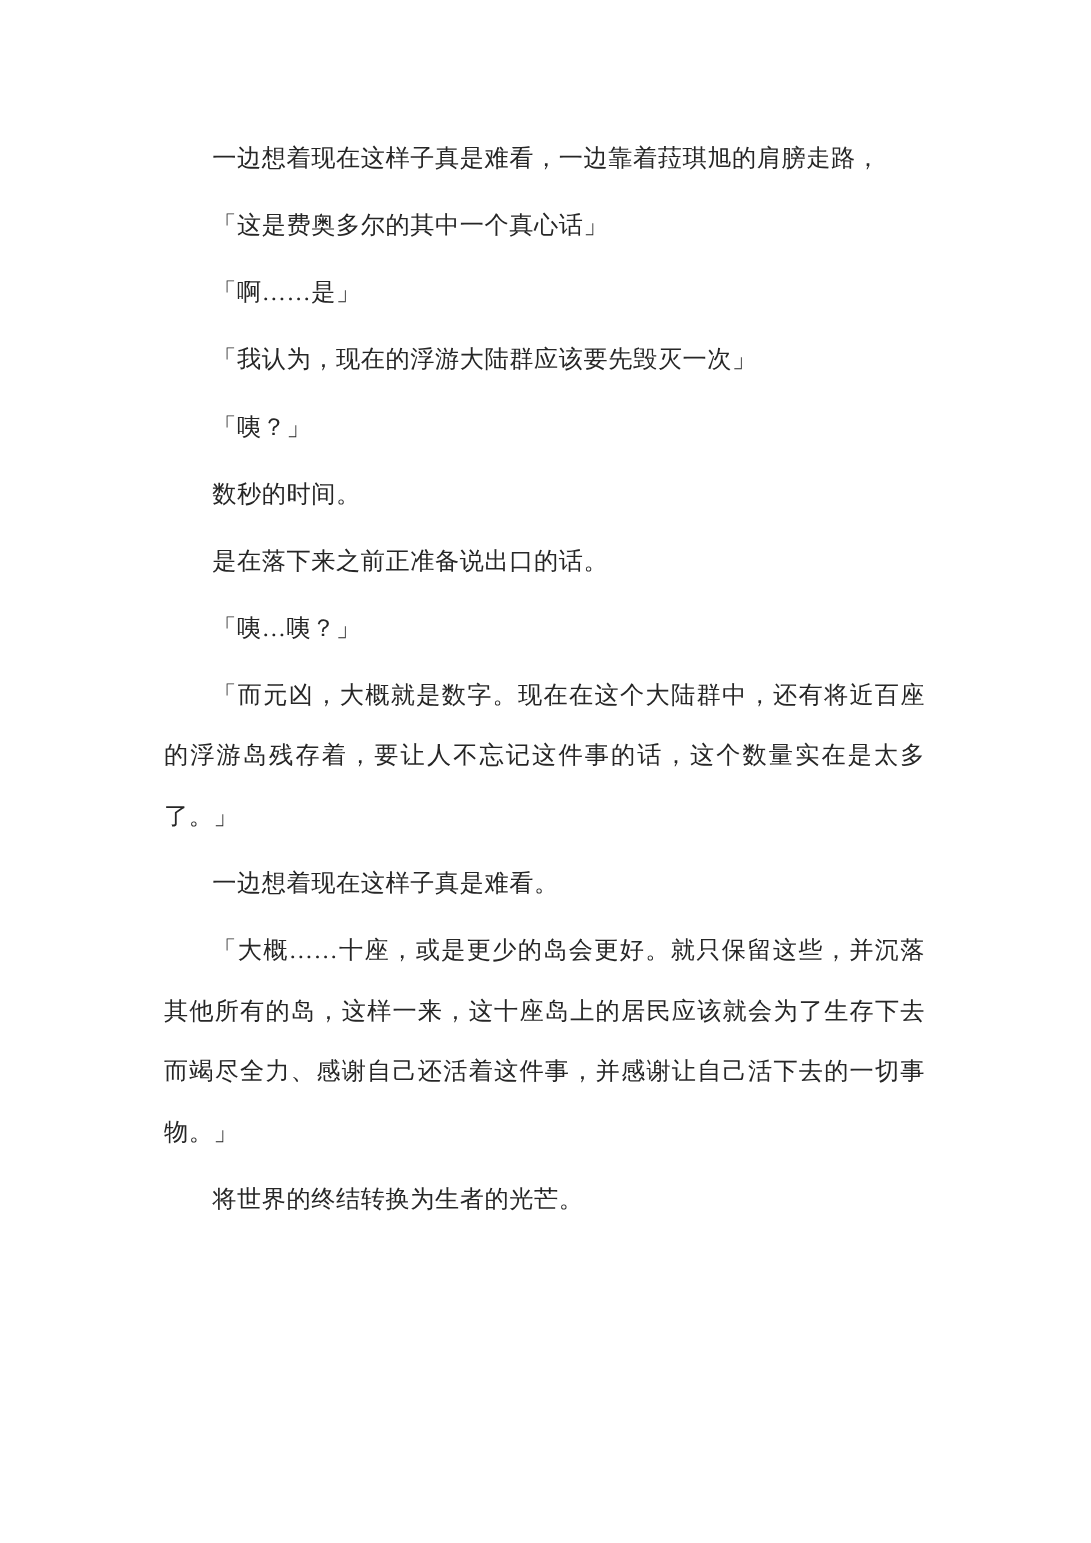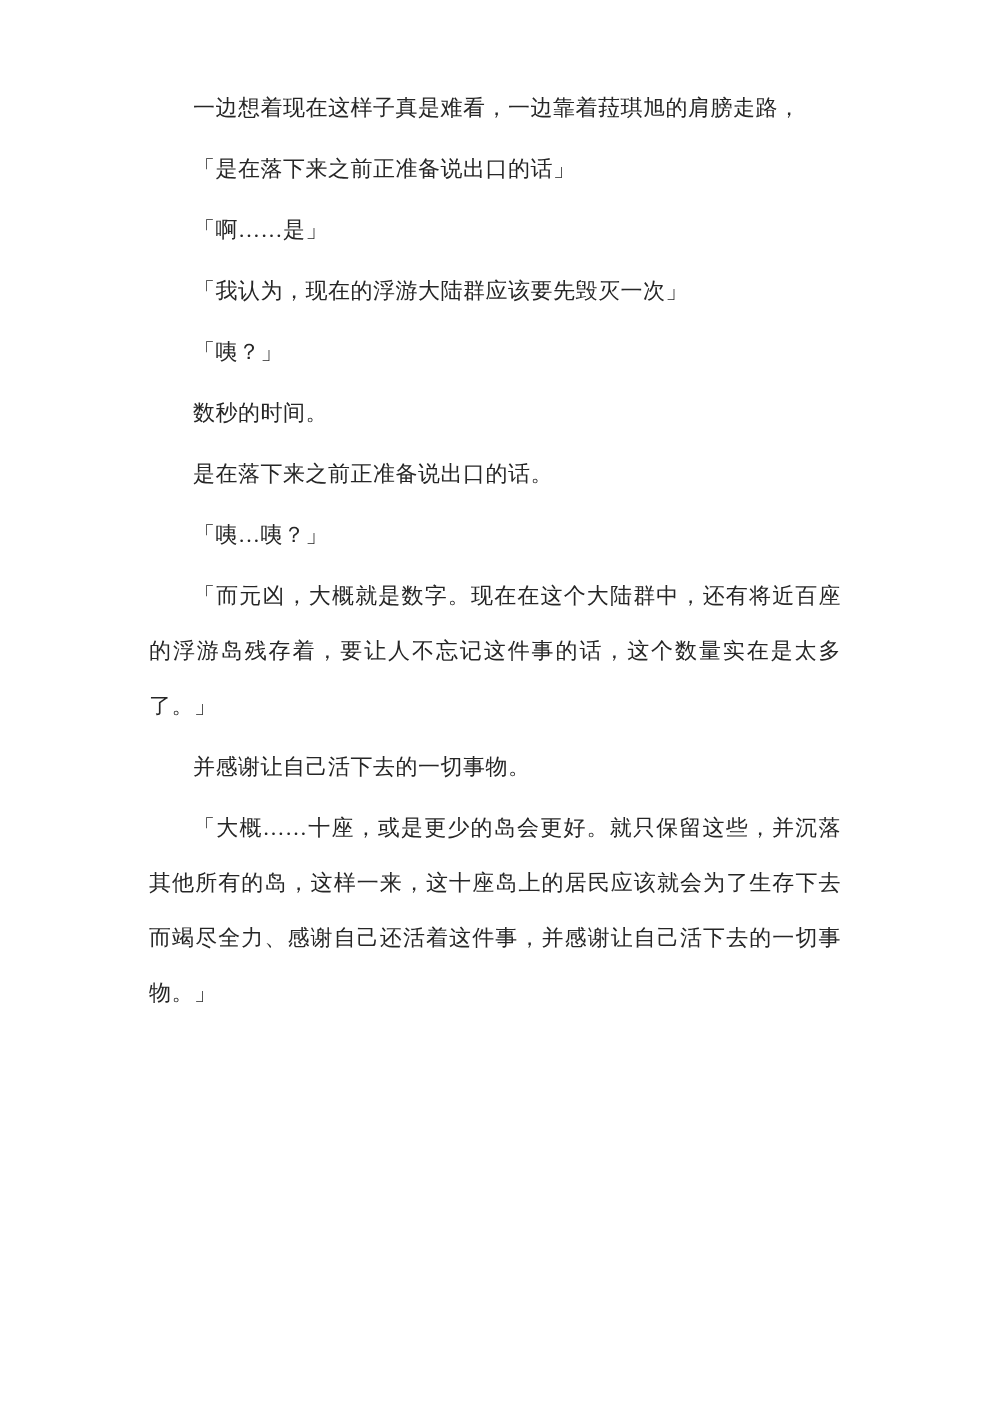--- a/index.html
+++ b/index.html
@@ -7,21 +7,21 @@
     padding: 0;
     background: #ffffff;
   }
   .page {
     position: relative;
     width: 984px;
     height: 1403px;
     margin: 0 auto;
     background: #ffffff;
     box-sizing: border-box;
-    padding: 80px 147px 0 145px;
+    padding: 116px 147px 0 145px;
     overflow: hidden;
   }
   .doc-body p {
     margin: 0 0 6px 0;
     font-family: "Liberation Serif", "DejaVu Serif", serif;
     font-size: 22px;
     line-height: 55px;
     color: #262626;
     text-indent: 2em;
     text-align: justify;
@@ -30,24 +30,25 @@
     letter-spacing: 0.5px;
   }
 </style>
 </head>
 <body>
 
 <div class="page">
   <div class="doc-body">
 
   <p>一边想着现在这样子真是难看，一边靠着菈琪旭的肩膀走路，</p>
-      <p>「是在落下来之前正准备说出口的话」</p>
+      <p>「这是费奥多尔的其中一个真心话」</p>
       <p>「啊……是」</p>
       <p>「我认为，现在的浮游大陆群应该要先毁灭一次」</p>
       <p>「咦？」</p>
       <p>数秒的时间。</p>
       <p>是在落下来之前正准备说出口的话。</p>
       <p>「咦…咦？」</p>
       <p>「而元凶，大概就是数字。现在在这个大陆群中，还有将近百座的浮游岛残存着，要让人不忘记这件事的话，这个数量实在是太多了。」</p>
-      <p>并感谢让自己活下去的一切事物。</p>
+      <p>一边想着现在这样子真是难看。</p>
       <p>「大概……十座，或是更少的岛会更好。就只保留这些，并沉落其他所有的岛，这样一来，这十座岛上的居民应该就会为了生存下去而竭尽全力、感谢自己还活着这件事，并感谢让自己活下去的一切事物。」</p>
+      <p>将世界的终结转换为生者的光芒。</p>
     </div>
 </div>
 
 </body></html>

